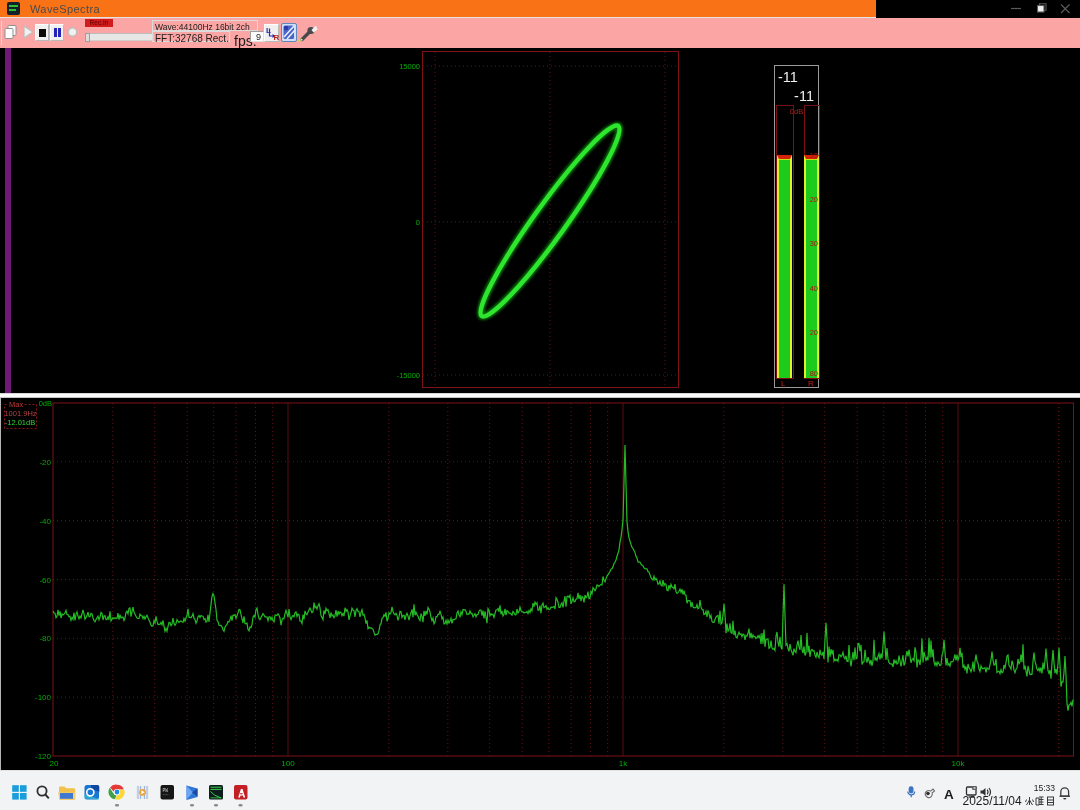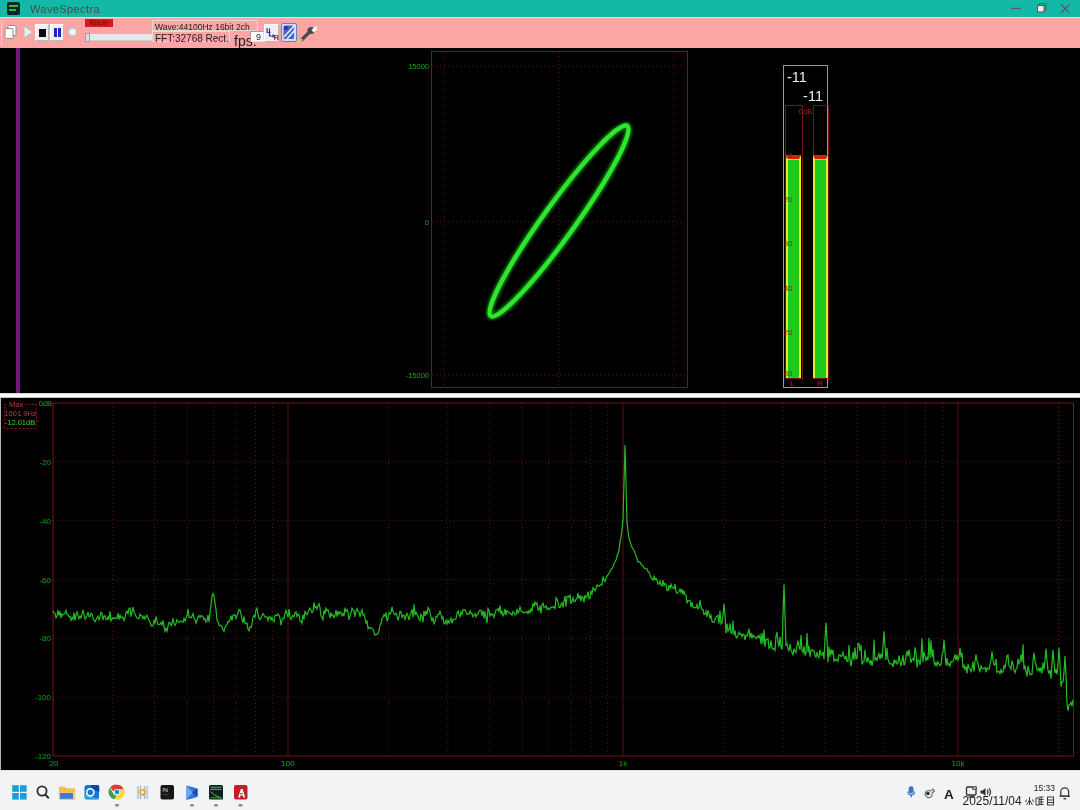--- a/index.html
+++ b/index.html
@@ -1,33 +1,33 @@
 <!DOCTYPE html>
 <html><head><meta charset="utf-8">
 <style>
 *{margin:0;padding:0;box-sizing:border-box}
 body{width:1080px;height:810px;overflow:hidden;font-family:"Liberation Sans",sans-serif}
 #screen{position:relative;width:1080px;height:810px;background:#000}
-#titlebar{position:absolute;left:0;top:0;width:1080px;height:18px;background:#14b8a6;border-bottom:1px solid #e4e4e4}
+#titlebar{position:absolute;left:0;top:0;width:876px;height:18px;background:#f97316;border-bottom:1px solid #e4e4e4}
 #tb-icon{position:absolute;left:7px;top:2px;width:13px;height:13px;background:#10222c;border-radius:2px}
 #tb-icon i{position:absolute;left:2px;height:1.5px;background:#2bc32b;display:block}
 #tb-title{position:absolute;left:30px;top:2.5px;font-size:11px;color:#4a4a4a;letter-spacing:0.4px}
 #toolbar{position:absolute;left:0;top:18px;width:1080px;height:30px;background:#fca5a5}
 .btn{position:absolute;background:#f0f0f0;border:1px solid;border-color:#fdfdfd #b9b9b9 #b9b9b9 #fdfdfd}
-#panel1{position:absolute;left:16px;top:48px;width:1056px;height:345px;background:#000;border-left:4px solid #701a75}
+#panel1{position:absolute;left:5px;top:48px;width:1056px;height:345px;background:#000;border-left:6px solid #701a75}
 #divider{position:absolute;left:0;top:393px;width:1080px;height:5px;background:#fbfbfb;border-top:1px solid #d6d6d6;border-bottom:1px solid #c4c4c4}
 #panel2{position:absolute;left:0;top:398px;width:1080px;height:372px;background:#000;border-left:1px solid #b5b5b5}
 #taskbar{position:absolute;left:0;top:770px;width:1080px;height:40px;background:#f2f3f5;border-top:1px solid #e3e3e3}
 #meter{position:absolute;left:763px;top:17px;width:45px;height:323px;border:1px solid #9a9a9a}
 .m11a{position:absolute;left:3px;top:3px;color:#efefef;font-size:14.5px}
 .m11b{position:absolute;right:4px;top:22px;color:#efefef;font-size:14.5px}
 .mdb{position:absolute;left:0;top:41px;width:100%;text-align:center;color:#b41c1c;font-size:7.5px}
 .well{position:absolute;top:39px;height:274px;border:1px solid #781012}
 .bar{position:absolute;top:89px;width:15px;height:223px;background:#1ccb1c;border-left:2px solid #dff02e;border-right:2px solid #dff02e;border-top:4px solid #d42107;box-shadow:inset 0 1px 0 #bfe615}
-.msc{position:absolute;left:0;width:100%;text-align:left;color:#a81616;font-size:7.5px}
+.msc{position:absolute;left:0;width:100%;text-align:right;color:#a81616;font-size:7.5px}
 .mlr{position:absolute;top:313px;color:#c02020;font-size:8px}
 </style></head>
 <body>
 <div id="screen">
 
 <div id="titlebar">
   <div id="tb-icon">
         <i style="top:3px;width:9px"></i>
         <i style="top:7px;width:7px"></i>
       </div>

